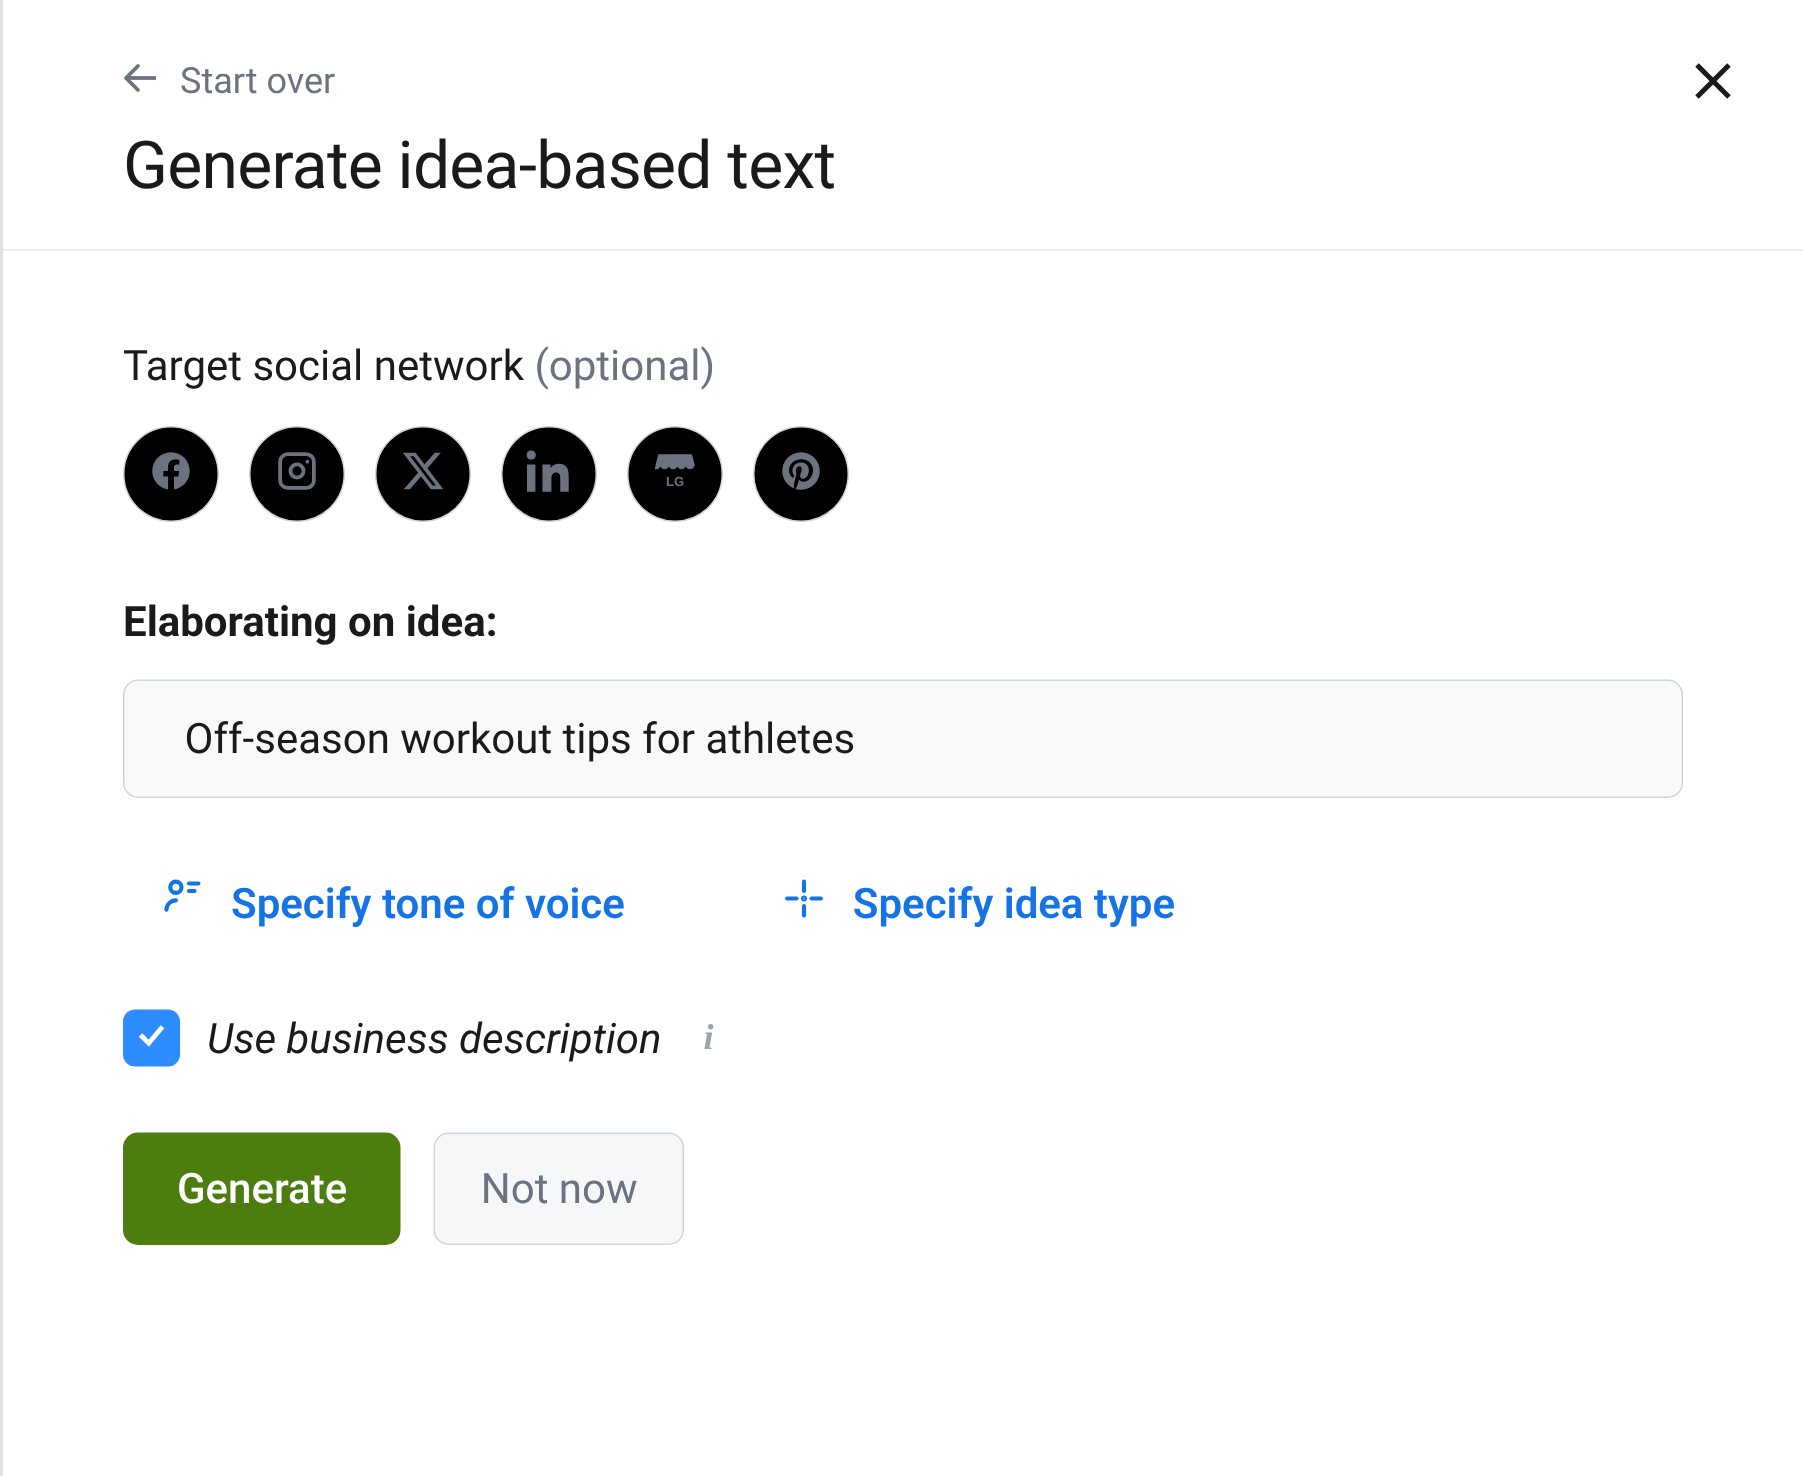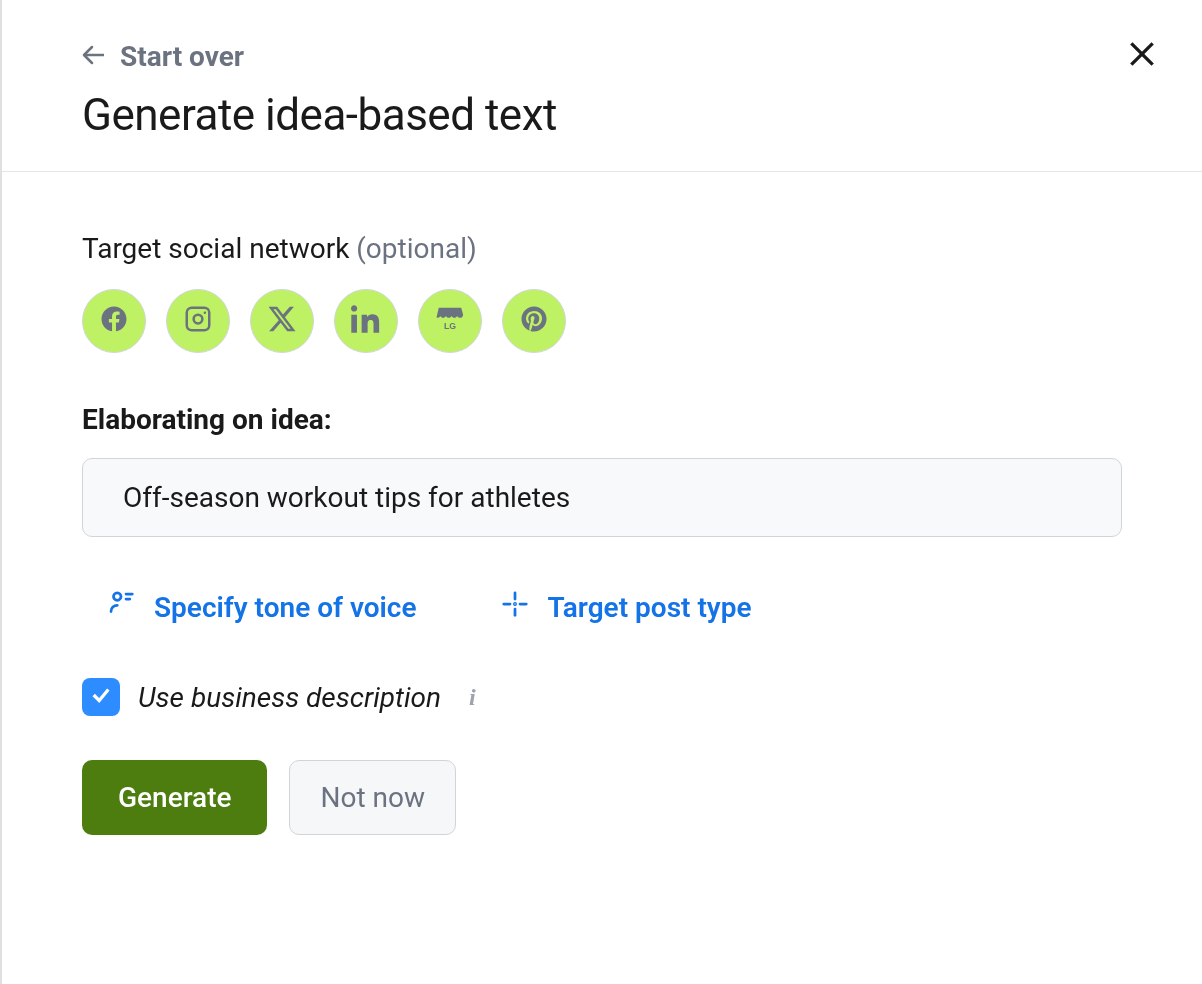--- a/index.html
+++ b/index.html
@@ -30,23 +30,23 @@
       margin-bottom: 16px;
       cursor: pointer;
     }
     .start-over-row svg {
       width: 24px;
       height: 20px;
       stroke: #6b7280;
       fill: #6b7280;
     }
     .start-over-text {
-      font-size: 28px;
+      font-size: 24px;
       color: #6b7280;
-      font-weight: 700;
+      font-weight: 400;
     }
     .page-title {
       font-size: 44px;
       font-weight: 400;
       color: #1a1a1a;
       letter-spacing: -0.5px;
     }
     .close-btn {
       position: absolute;
       top: 36px;
@@ -80,21 +80,21 @@
     .social-row {
       display: flex;
       gap: 20px;
       margin-bottom: 50px;
     }
     .social-btn {
       width: 64px;
       height: 64px;
       border: 1px solid #d1d5db;
       border-radius: 50%;
-      background: #bef264;
+      background: #000000;
       display: flex;
       align-items: center;
       justify-content: center;
       cursor: pointer;
       color: #6b7280;
     }
     .social-btn svg {
       width: 30px;
       height: 30px;
       fill: #6b7280;
@@ -110,21 +110,21 @@
       font-size: 28px;
       color: #1a1a1a;
       padding: 22px 40px;
       border: 1px solid #d1d5db;
       border-radius: 10px;
       background: #f8f9fb;
       font-family: inherit;
     }
     .option-row {
       display: flex;
-      gap: 83px;
+      gap: 104px;
       margin-top: 52px;
       margin-bottom: 52px;
       padding-left: 24px;
     }
     .option-link {
       display: flex;
       align-items: center;
       gap: 18px;
       font-size: 28px;
       font-weight: 600;
@@ -297,21 +297,21 @@
       <div class="option-link">
         <span>
           <svg viewBox="0 0 24 24" stroke-width="2.2" stroke-linecap="round">
               <line x1="12" y1="3" x2="12" y2="8"></line>
               <line x1="12" y1="16" x2="12" y2="21"></line>
               <line x1="3" y1="12" x2="8" y2="12"></line>
               <line x1="16" y1="12" x2="21" y2="12"></line>
               <circle cx="12" cy="12" r="0.5" fill="#1473e6"></circle>
             </svg>
         </span>
-        <span>Target post type</span>
+        <span>Specify idea type</span>
       </div>
     </div>
 
     <div class="checkbox-row">
       <div class="checkbox">
         <span>
           <svg viewBox="0 0 24 24">
               <polyline points="4,12 10,18 20,6"></polyline>
             </svg>
         </span>

